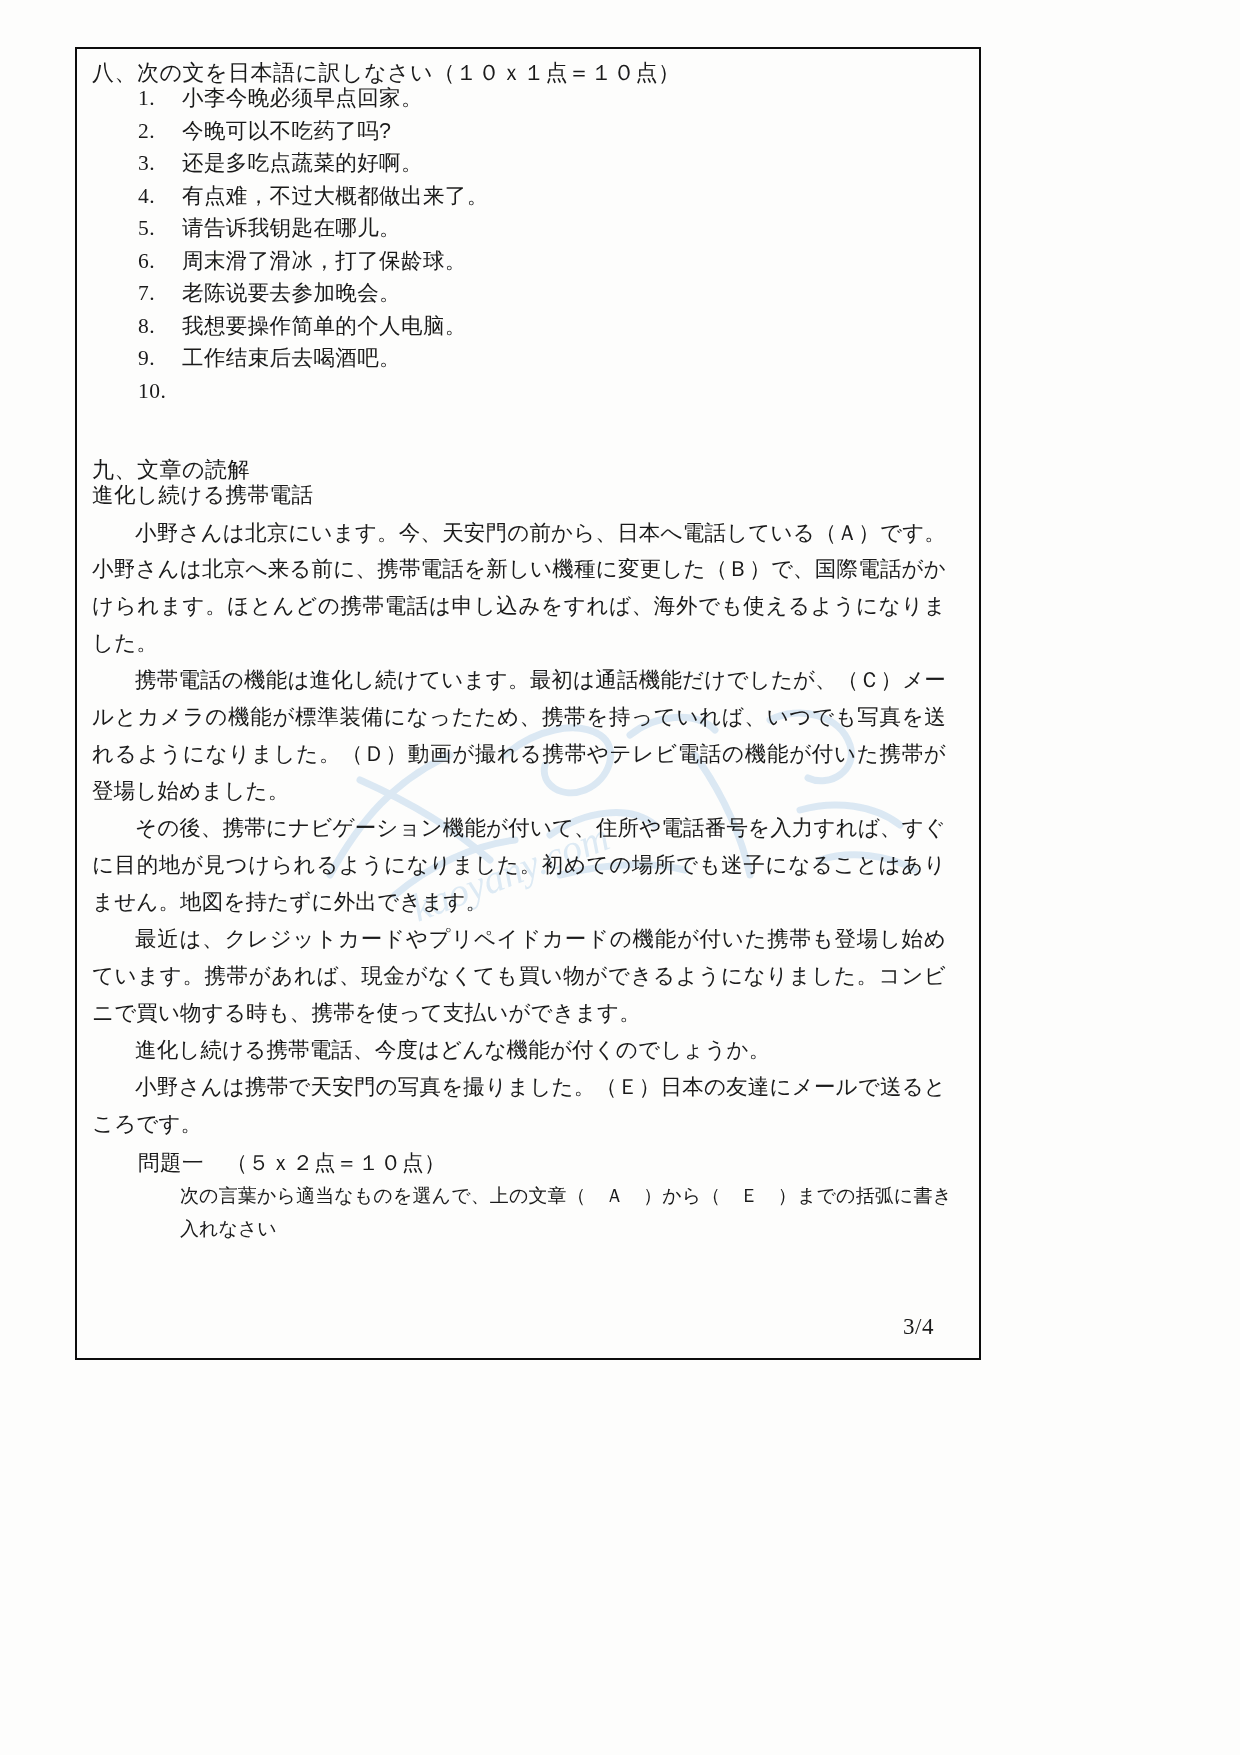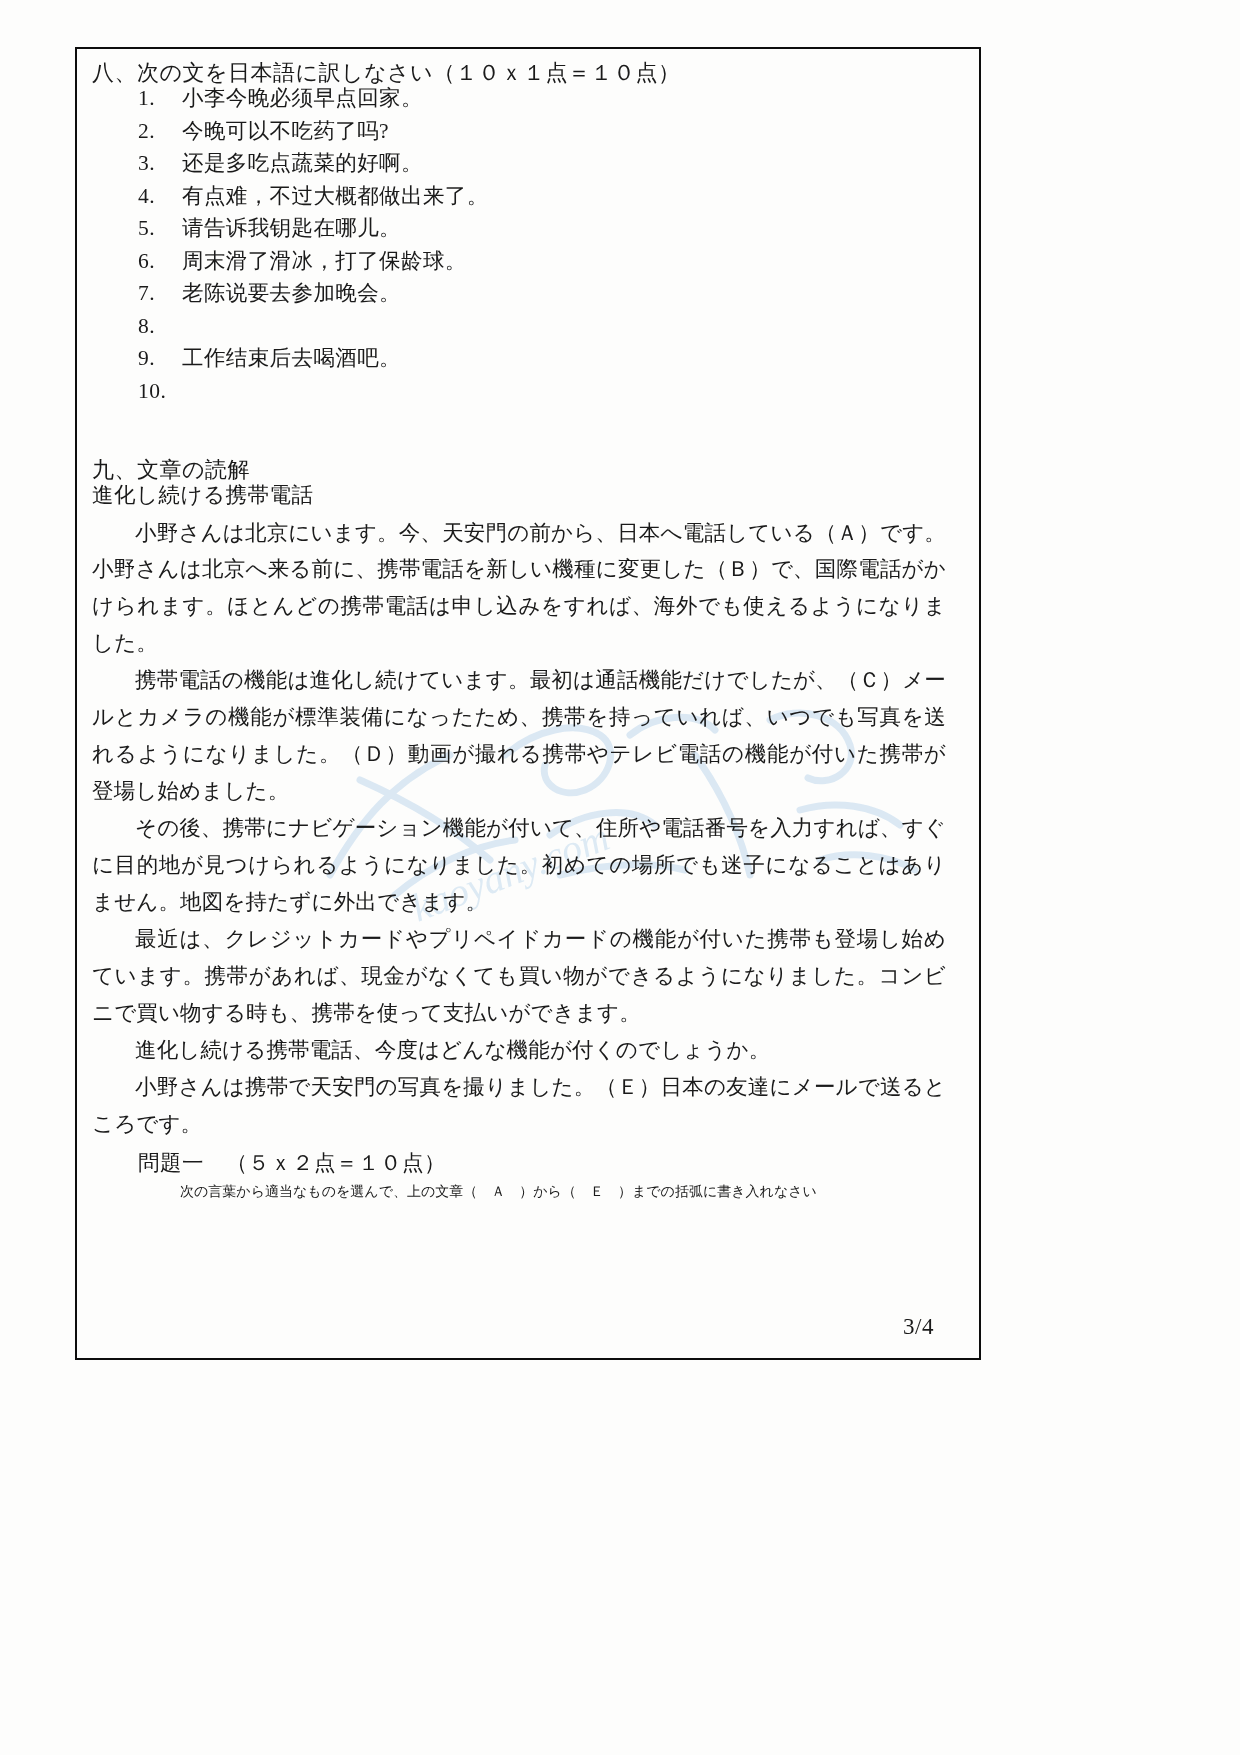--- a/index.html
+++ b/index.html
@@ -44,21 +44,21 @@
     top: 56px;
     width: 884px;
     height: 1296px;
     box-sizing: border-box;
     padding: 0 12px 0 6px;
     font-size: 21.5px;
     line-height: 1.0;
   }
 
   .jp {
-    font-family: Liberation Serif, serif;
+    font-family: Liberation Sans, sans-serif;
   }
 
   
   .section-heading {
     font-size: 22px;
     letter-spacing: 0.5px;
     margin: 6px 0 4px 0;
     white-space: nowrap;
   }
 
@@ -107,21 +107,21 @@
   }
   .para.indent { text-indent: 2em; }
 
   .q-head {
     font-size: 21.5px;
     margin: 10px 0 6px 0;
     padding-left: 46px;
     letter-spacing: 0.5px;
   }
   .q-body {
-    font-size: 14px;
+    font-size: 19px;
     line-height: 1.72;
     padding-left: 88px;
     padding-right: 6px;
     text-align: justify;
     text-justify: inter-character;
   }
 
   
   #page-number {
     position: absolute;
@@ -200,20 +200,21 @@
       <li class="num-item">
         <span class="idx">6.</span>
         <span class="txt jp">周末滑了滑冰，打了保龄球。</span>
       </li>
       <li class="num-item">
         <span class="idx">7.</span>
         <span class="txt jp">老陈说要去参加晚会。</span>
       </li>
       <li class="num-item">
         <span class="idx">8.</span>
+        <span class="txt jp">我想要操作简单的个人电脑。</span>
       </li>
       <li class="num-item">
         <span class="idx">9.</span>
         <span class="txt jp">工作结束后去喝酒吧。</span>
       </li>
       <li class="num-item">
         <span class="idx">10.</span>
       </li>
     </ul>
 

